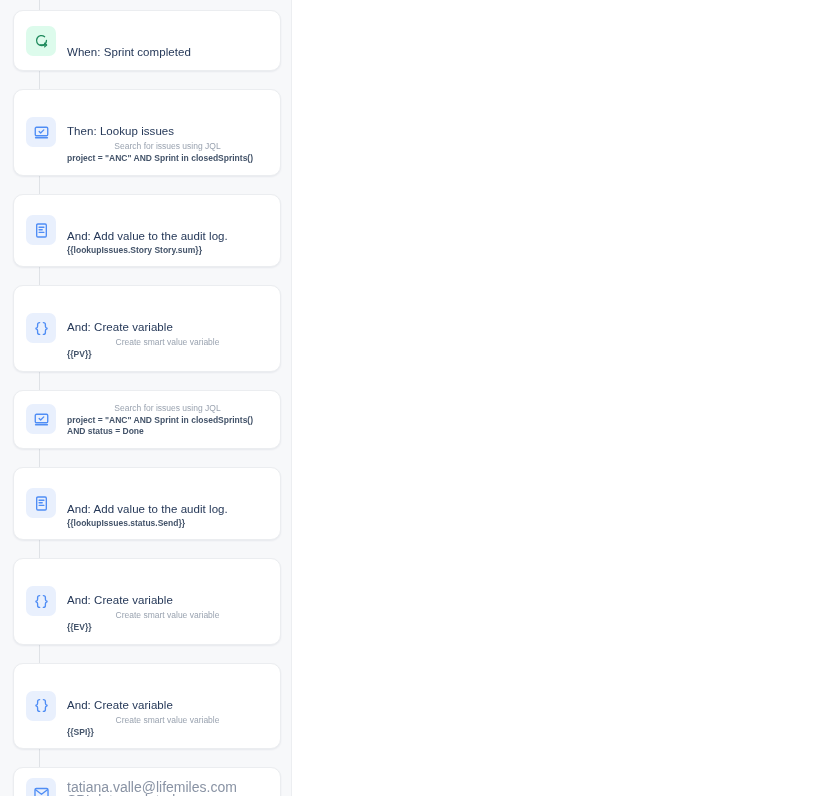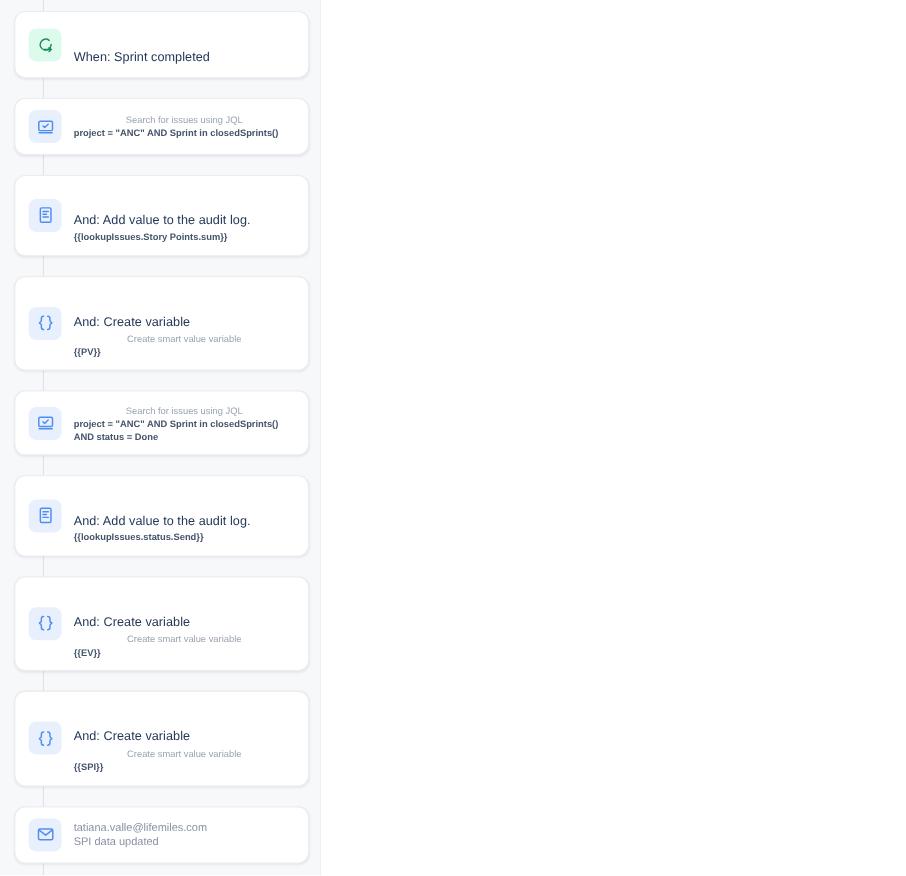--- a/index.html
+++ b/index.html
@@ -114,21 +114,21 @@
   .node-detail {
     font-size: 8.5px;
     line-height: 11.5px;
     color: #44546a;
     font-weight: bold;
     margin-top: 1px;
     white-space: pre-line;
   }
 
   .node-plain {
-    font-size: 10px;
+    font-size: 14px;
     line-height: 12px;
     color: #8993a4;
     margin-top: 1px;
   }
 
   
   .trigger-scope {
     margin-top: 1px;
     line-height: 14px;
     color: #253858;
@@ -164,36 +164,37 @@
         </div>
         <div class="node">
           <div class="node-icon">
             <svg width="17" height="17" viewBox="0 0 24 24" fill="none" stroke="#4f8df5" stroke-width="1.9" stroke-linecap="round" stroke-linejoin="round">
               <rect x="3.2" y="4.6" width="17.6" height="12" rx="1.7"></rect>
               <path d="M8.7 10.6l2.1 2.1 4.4-4.4"></path>
               <path d="M3.6 19.4h16.8"></path>
             </svg>
           </div>
           <div class="node-body">
+            <div class="node-title">Then: Lookup issues</div>
             <div class="node-sub">Search for issues using JQL</div>
             <div class="node-detail">project = "ANC" AND Sprint in closedSprints()</div>
           </div>
         </div>
         <div class="node">
           <div class="node-icon">
             <svg width="17" height="17" viewBox="0 0 24 24" fill="none" stroke="#4f8df5" stroke-width="1.9" stroke-linecap="round" stroke-linejoin="round">
               <rect x="5.2" y="2.8" width="13.6" height="18.4" rx="1.7"></rect>
               <path d="M8.6 7.4h6.8"></path>
               <path d="M8.6 11h4.4"></path>
               <path d="M8.6 14.6h6.8"></path>
             </svg>
           </div>
           <div class="node-body">
             <div class="node-title">And: Add value to the audit log.</div>
-            <div class="node-detail">{{lookupIssues.Story Points.sum}}</div>
+            <div class="node-detail">{{lookupIssues.Story Story.sum}}</div>
           </div>
         </div>
         <div class="node">
           <div class="node-icon">
             <svg width="17" height="17" viewBox="0 0 24 24" fill="none" stroke="#4f8df5" stroke-width="1.9" stroke-linecap="round" stroke-linejoin="round">
               <path d="M9.4 3.6c-2.3 0-2.9 1-2.9 2.8v2.3c0 1.7-.8 2.6-2.3 2.8v1c1.5.2 2.3 1.1 2.3 2.8v2.3c0 1.8.6 2.8 2.9 2.8"></path>
               <path d="M14.6 3.6c2.3 0 2.9 1 2.9 2.8v2.3c0 1.7.8 2.6 2.3 2.8v1c-1.5.2-2.3 1.1-2.3 2.8v2.3c0 1.8-.6 2.8-2.9 2.8"></path>
             </svg>
           </div>
           <div class="node-body">

